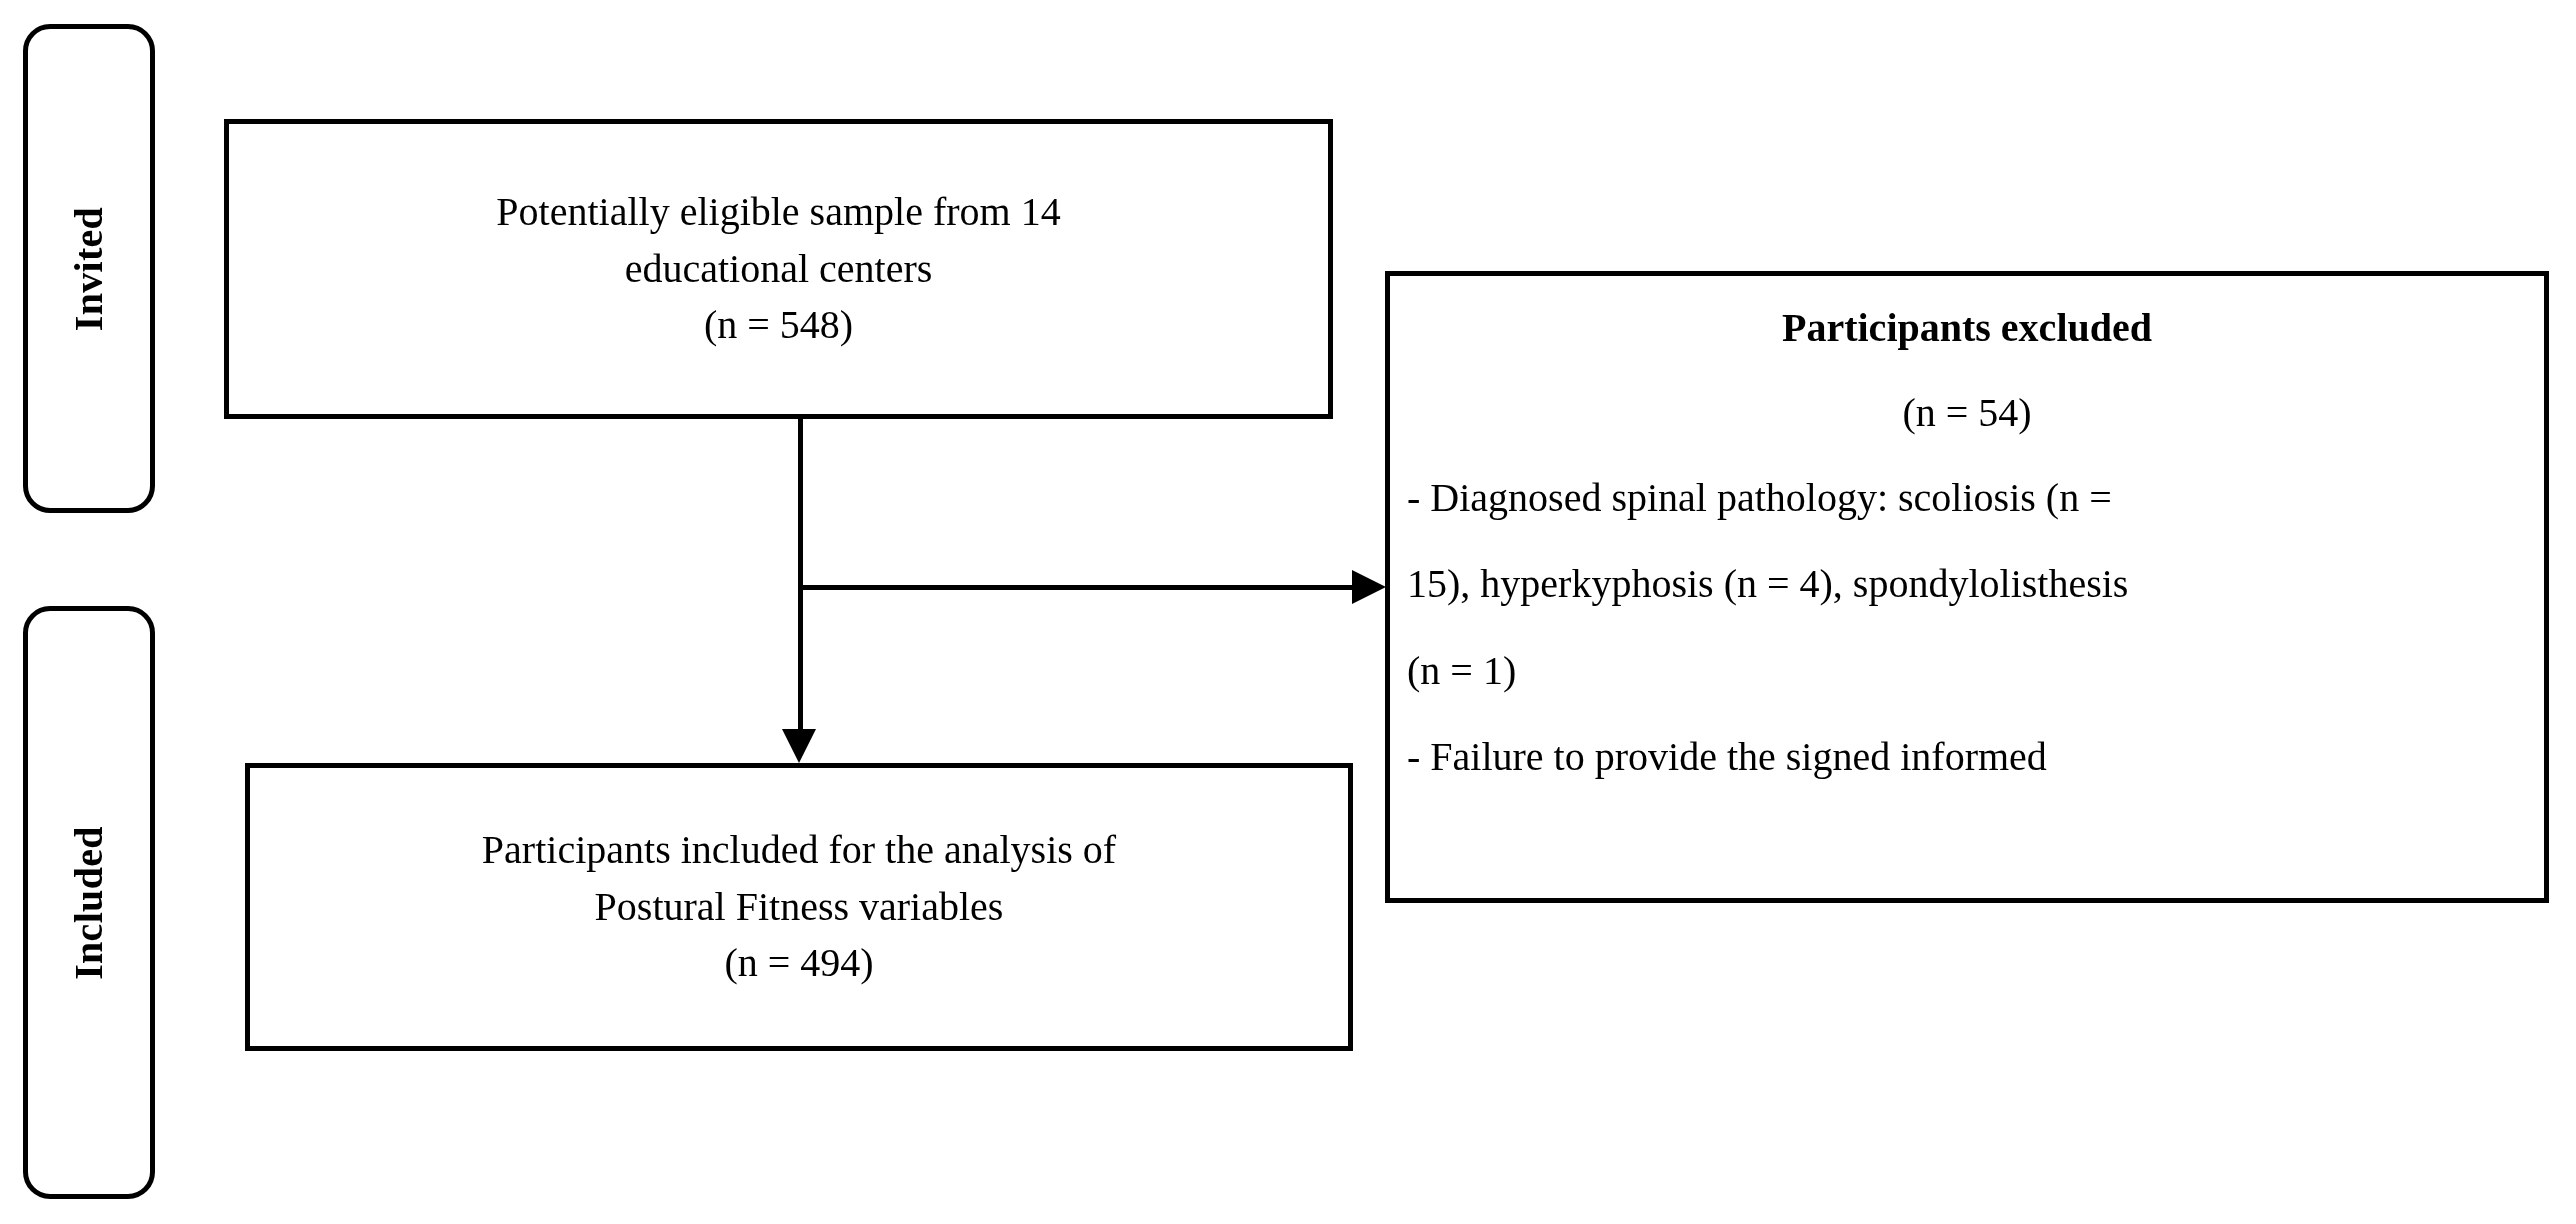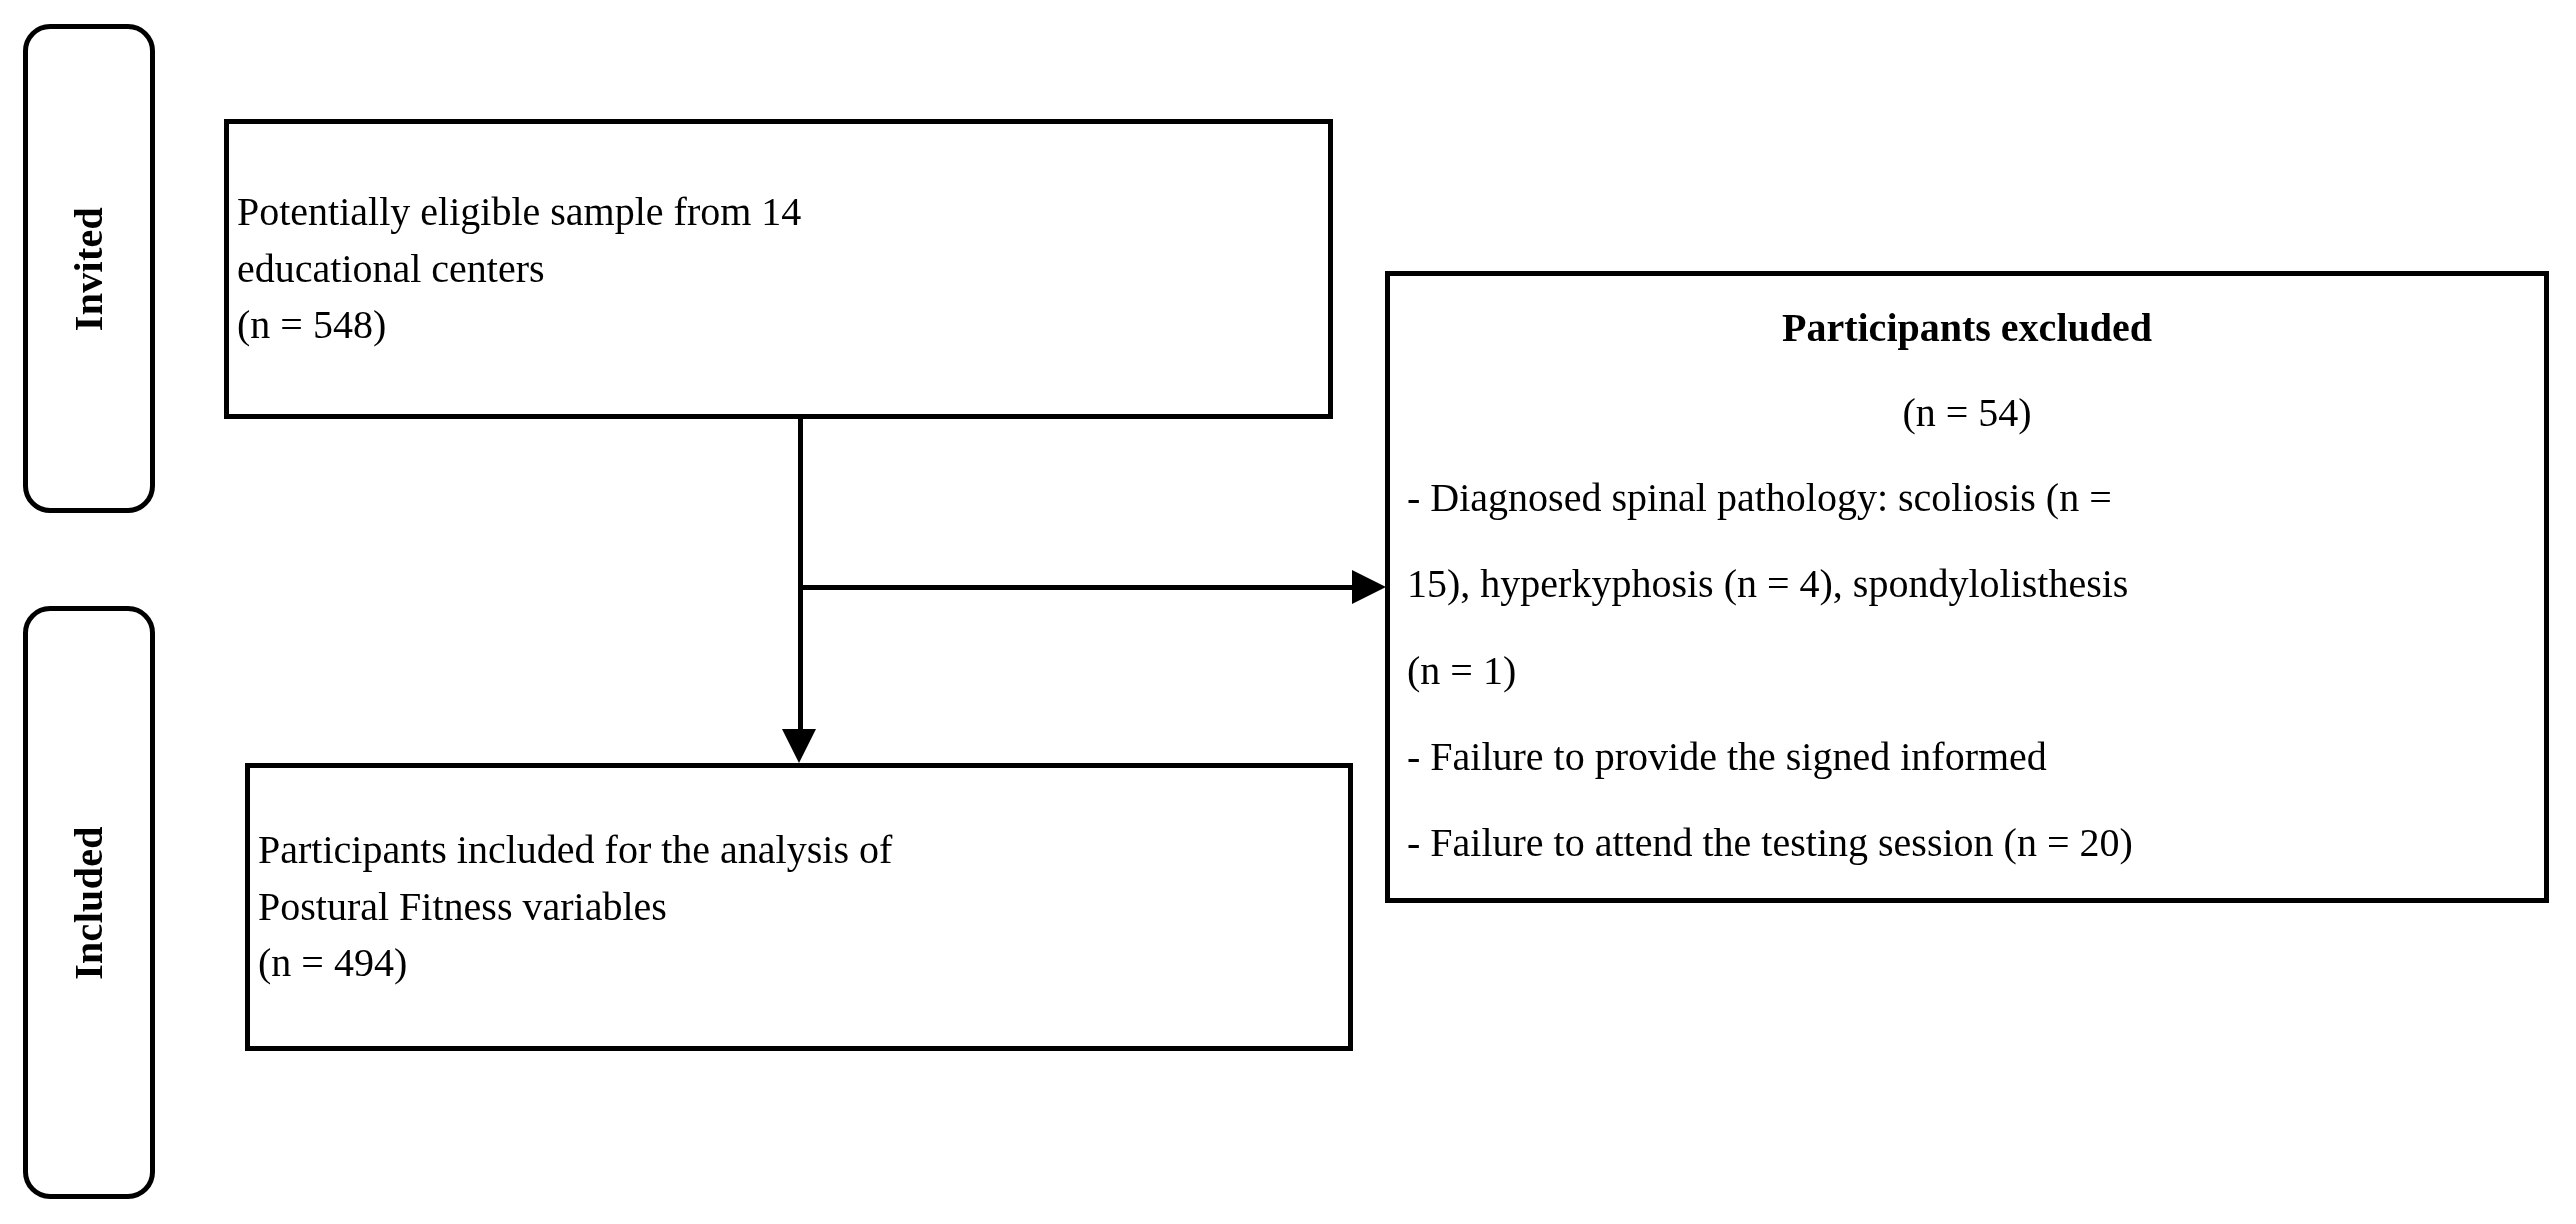--- a/index.html
+++ b/index.html
@@ -42,24 +42,24 @@
   .node-box {
     position: absolute;
     box-sizing: border-box;
     border: 5.2px solid #000000;
     background: #ffffff;
     display: flex;
     flex-direction: column;
     justify-content: center;
   }
   .node-line {
+    text-align: center;
     font-size: 40px;
     line-height: 1.42;
     white-space: nowrap;
-    padding-left: 8px;
   }
 
   
   #excluded-box {
     justify-content: flex-start;
     padding: 24.5px 17px 0 17px;
     gap: 32px;
   }
   .excl-title {
     text-align: center;
@@ -125,21 +125,20 @@
     <div class="node-line">(n = 548)</div>
   </div>
 
   <div class="node-box" id="excluded-box" style="left:1385px; top:271px; width:1164px; height:632px;">
     <div class="excl-title">Participants excluded</div>
     <div class="excl-count">(n = 54)</div>
     <div class="excl-reason">- Diagnosed spinal pathology: scoliosis (n =</div>
     <div class="excl-reason">15), hyperkyphosis (n = 4), spondylolisthesis</div>
     <div class="excl-reason">(n = 1)</div>
     <div class="excl-reason">- Failure to provide the signed informed</div>
-    <div class="excl-reason">- Failure to attend the testing session (n = 20)</div>
   </div>
 
   <div class="node-box" id="included-box" style="left:226px; top:763px; width:1108px; height:288px;margin-left:19px;">
     <div class="node-line">Participants included for the analysis of</div>
     <div class="node-line">Postural Fitness variables</div>
     <div class="node-line">(n = 494)</div>
   </div>
 
   <div class="conn-v" style="left:798px; top:419px; height:313px;"></div>
   <div class="arrow-down" style="left:782px; top:729px;"></div>

